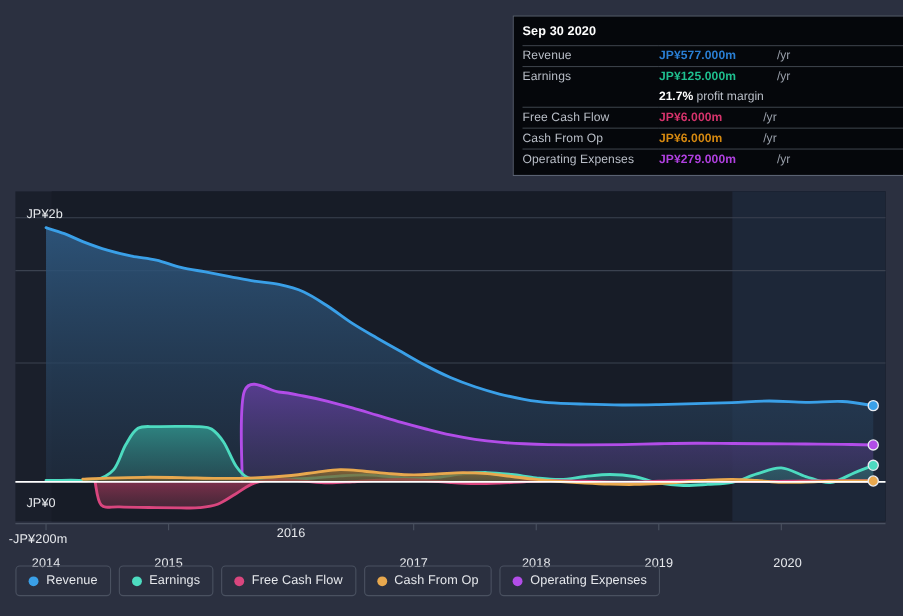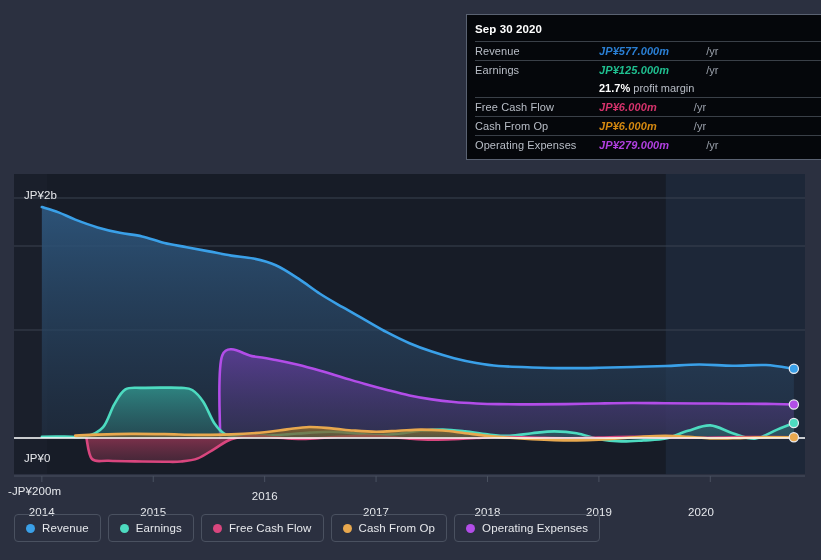--- a/index.html
+++ b/index.html
@@ -86,21 +86,20 @@
     color: #b9bec7;
     width: 124px;
     letter-spacing: .1px;
   }
   #tooltip td.tt-val {
     color: #b9bec7;
   }
   #tooltip .tt-amt {
     font-weight: bold;
     letter-spacing: .1px;
-    font-style: italic;
   }
   #tooltip .tt-unit {
     color: #9aa0ab;
     font-weight: normal;
     margin-left: 34px;
   }
   #tooltip tr.tt-sub {
     border-top: 0;
   }
   #tooltip .tt-margin-num {
@@ -215,25 +214,25 @@
     </svg>
 
   <div id="y-labels">
       <div class="y-label" style="left: 24px; top: 162px;">JP¥2b</div>
       <div class="y-label" style="left: 24px; top: 425px;">JP¥0</div>
       <div class="y-label" style="left: 8px; top: 458px;">-JP¥200m</div>
     </div>
   <div id="x-labels">
       <div class="x-label" style="left: 41.8521px; top: 481px;">2014</div>
       <div class="x-label" style="left: 153.261px; top: 481px;">2015</div>
-      <div class="x-label" style="left: 264.669px; top: 465px;">2016</div>
+      <div class="x-label" style="left: 264.669px; top: 454px;">2016</div>
       <div class="x-label" style="left: 376.077px; top: 481px;">2017</div>
       <div class="x-label" style="left: 487.486px; top: 481px; text-align: center;">2018</div>
       <div class="x-label" style="left: 598.894px; top: 481px;">2019</div>
-      <div class="x-label" style="left: 701px; top: 481px; text-align: center;">2020</div>
+      <div class="x-label" style="left: 716px; top: 481px; text-align: center;">2020</div>
     </div>
 
   <div id="tooltip">
     <div class="tt-title">Sep 30 2020</div>
     <table>
       <tbody id="tt-body">
           <tr>
             <td class="tt-key">Revenue</td>
             <td class="tt-val"><span class="tt-amt" style="color: rgb(42, 127, 212);">JP¥577.000m</span><span class="tt-unit"> /yr</span></td>
           </tr>

